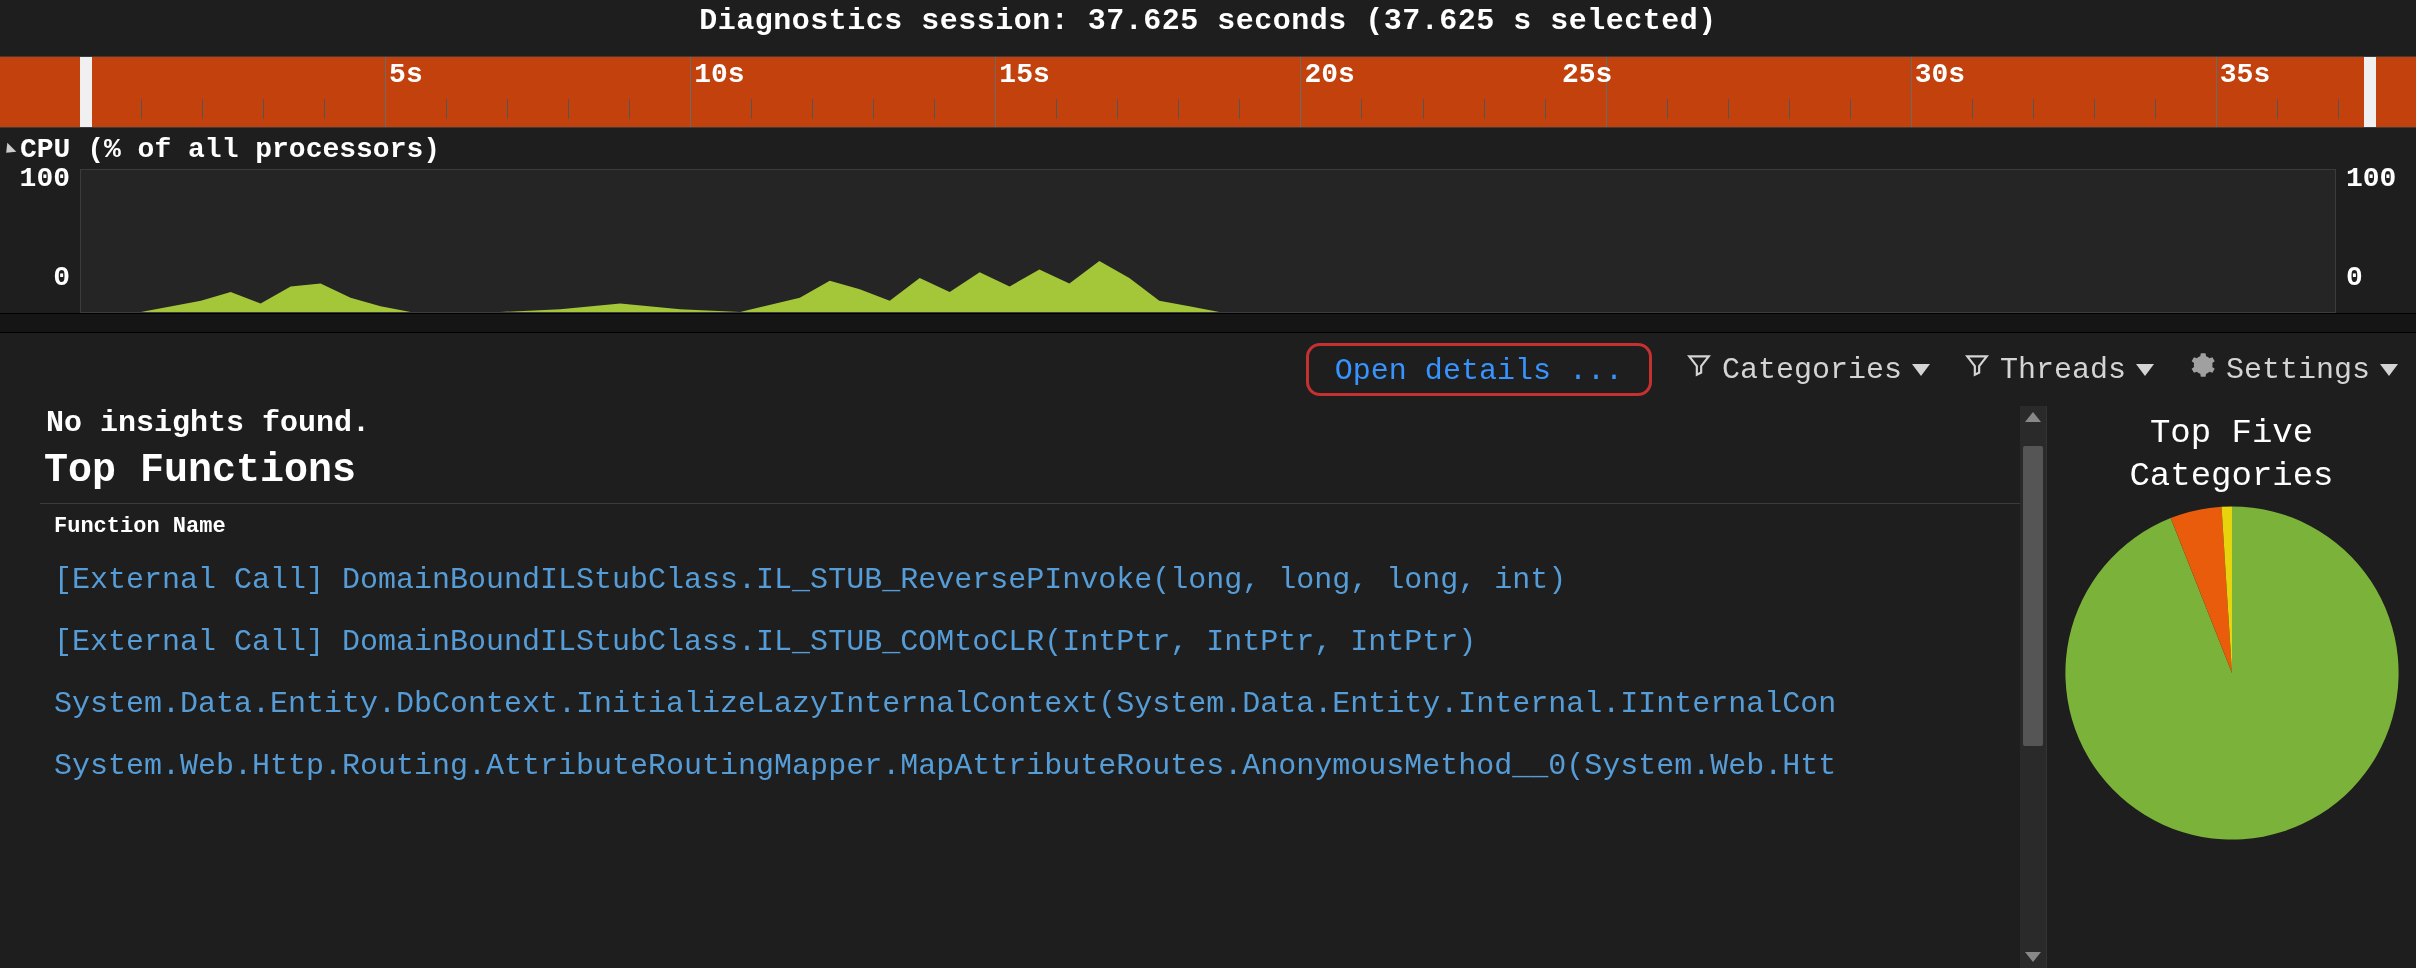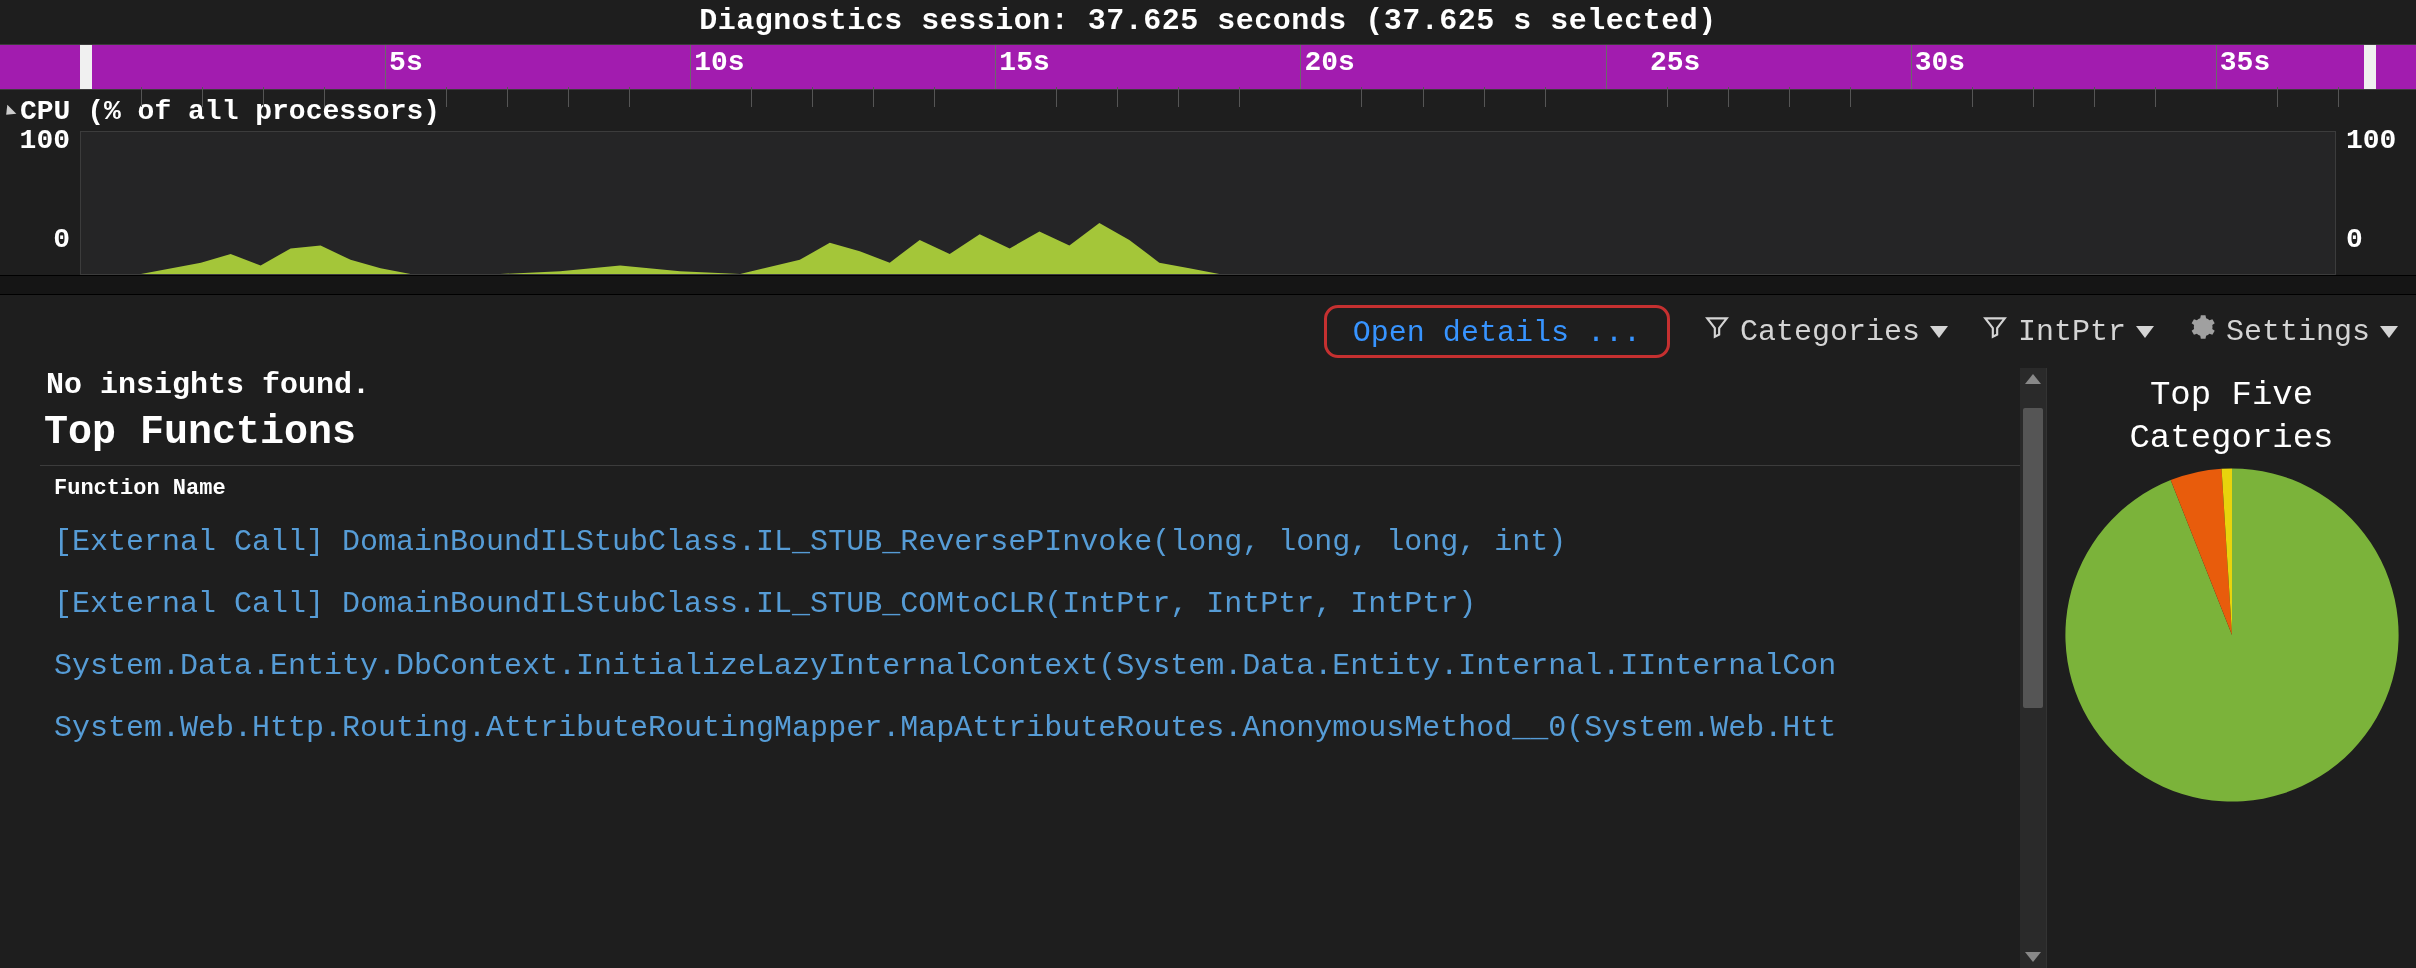--- a/index.html
+++ b/index.html
@@ -19,24 +19,25 @@
     color: #ffffff;
     padding: 4px 10px 6px 10px;
     font-weight: bold;
     letter-spacing: 0.5px;
     text-align: center;
   }
 
   
   .ruler {
     position: relative;
-    height: 46px;
-    background: #a21caf;
+    height: 72px;
+    background: #c2410c;
     border-top: 1px solid #3c3c3c;
     border-bottom: 1px solid #3c3c3c;
+    margin-top: 12px;
   }
   .ruler .tick {
     position: absolute;
     top: 0;
     height: 100%;
     border-left: 1px solid #6a6a6a;
   }
   .ruler .tick-minor {
     position: absolute;
     top: 42px;
@@ -249,21 +250,21 @@
 
   <div class="tick" style="left: 385.116px;"></div>
       <div class="tick-label" style="left: 385.116px;">5s</div>
       <div class="tick" style="left: 690.233px;"></div>
       <div class="tick-label" style="left: 690.233px;">10s</div>
       <div class="tick" style="left: 995.349px;"></div>
       <div class="tick-label" style="left: 995.349px;">15s</div>
       <div class="tick" style="left: 1300.47px;"></div>
       <div class="tick-label" style="left: 1300.47px;">20s</div>
       <div class="tick" style="left: 1605.58px;"></div>
-      <div class="tick-label" style="left: 1646px;">25s</div>
+      <div class="tick-label" style="left: 1558px;">25s</div>
       <div class="tick" style="left: 1910.7px;"></div>
       <div class="tick-label" style="left: 1910.7px;">30s</div>
       <div class="tick" style="left: 2215.81px;"></div>
       <div class="tick-label" style="left: 2215.81px;">35s</div>
       <div class="tick-minor" style="left: 141.023px;"></div>
       <div class="tick-minor" style="left: 202.047px;"></div>
       <div class="tick-minor" style="left: 263.07px;"></div>
       <div class="tick-minor" style="left: 324.093px;"></div>
       <div class="tick-minor" style="left: 446.14px;"></div>
       <div class="tick-minor" style="left: 507.163px;"></div>
@@ -326,21 +327,21 @@
       </span>
       <span>Categories</span>
       <span class="caret"></span>
     </div>
     <div class="tool-btn">
       <span class="funnel">
         <svg width="26" height="26" viewBox="0 0 24 24" fill="none" stroke="#d4d4d4" stroke-width="2">
             <path d="M3 4h18l-7 9v6l-4 2v-8L3 4z"></path>
           </svg>
       </span>
-      <span>IntPtr</span>
+      <span>Threads</span>
       <span class="caret"></span>
     </div>
     <div class="tool-btn">
       <span class="gear">
         <svg width="28" height="28" viewBox="0 0 24 24" fill="#a0a0a0">
             <path d="M12 8a4 4 0 100 8 4 4 0 000-8zm9 4a7.9 7.9 0 00-.2-1.7l2.1-1.6-2-3.4-2.5 1a8 8 0 00-2.9-1.7L15 2h-4l-.5 2.6a8 8 0 00-2.9 1.7l-2.5-1-2 3.4 2.1 1.6A7.9 7.9 0 005 12c0 .6.1 1.1.2 1.7l-2.1 1.6 2 3.4 2.5-1a8 8 0 002.9 1.7L11 22h4l.5-2.6a8 8 0 002.9-1.7l2.5 1 2-3.4-2.1-1.6c.1-.6.2-1.1.2-1.7z"></path>
           </svg>
       </span>
       <span>Settings</span>
       <span class="caret"></span>

